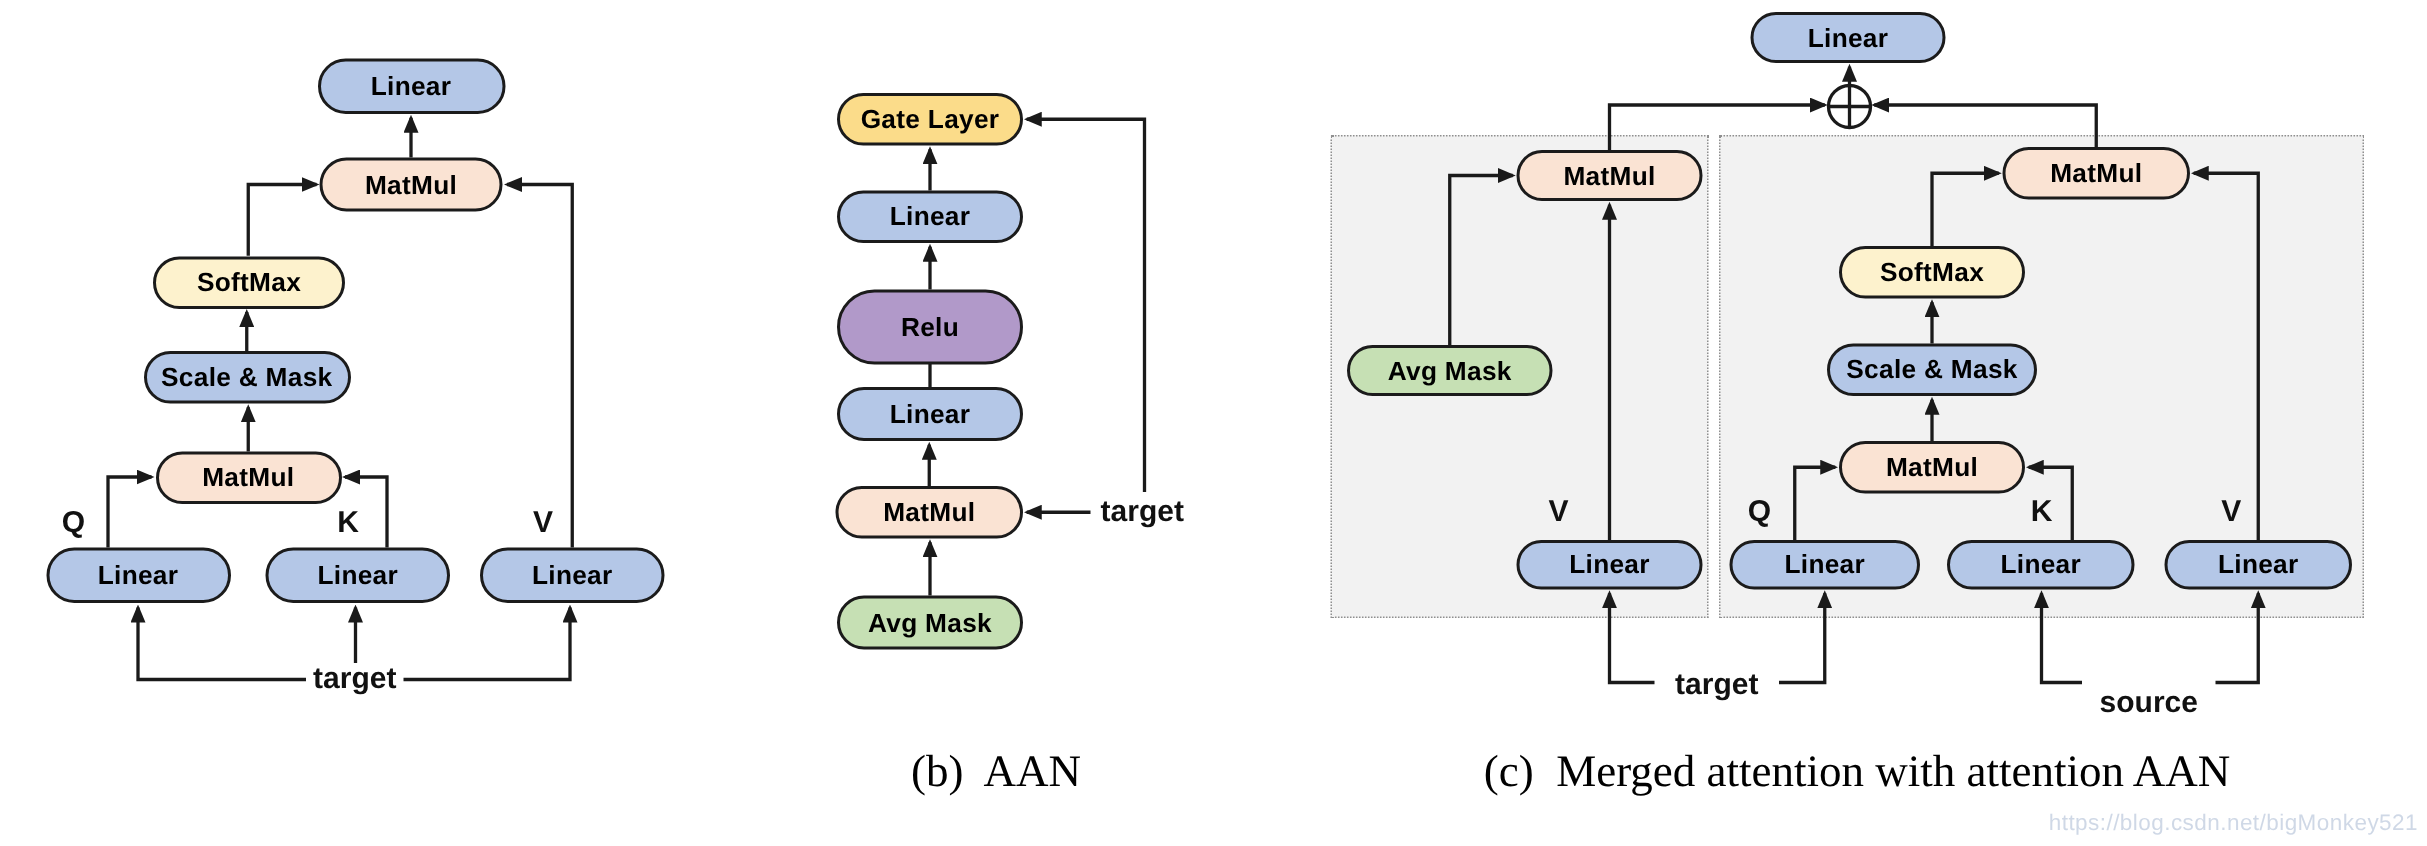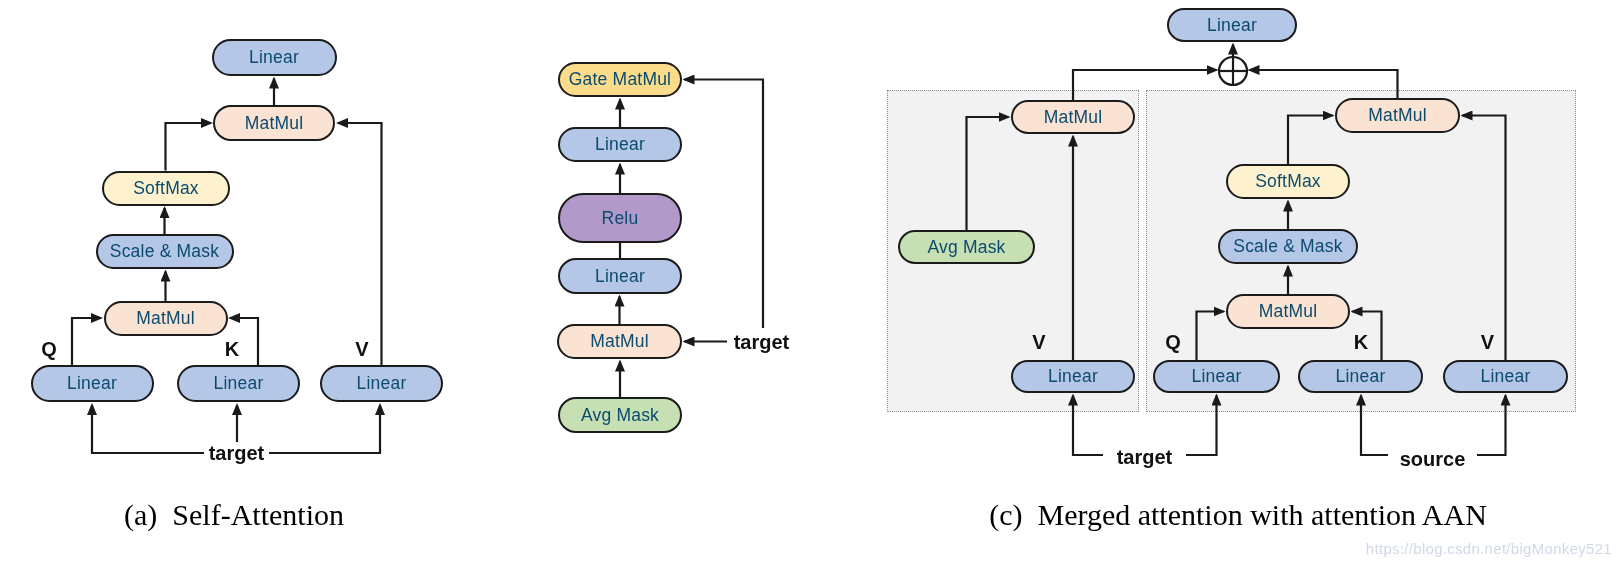--- a/index.html
+++ b/index.html
@@ -2,36 +2,36 @@
 <html><head>
 <meta charset="utf-8">
 <style>
   html,body{margin:0;padding:0;background:#ffffff;}
   #stage{position:relative;width:1618px;height:564px;background:#ffffff;overflow:hidden;
          font-family:"Liberation Sans",sans-serif;}
   .panel{position:absolute;background:#f2f2f2;border:1px dotted #8f8f8f;box-sizing:border-box;z-index:1;}
   #edges{position:absolute;left:0;top:0;z-index:2;}
   .node{position:absolute;display:flex;align-items:center;justify-content:center;
         border:2px solid #1b1b1b;border-radius:999px;box-sizing:border-box;
-        font-size:17.5px;color:#0c4a6e;z-index:3;letter-spacing:.2px;}
+        font-size:17.5px;color:#000000;z-index:3;letter-spacing:.2px;font-weight:bold;}
   .iolabel{position:absolute;font-weight:bold;font-size:20px;color:#111;z-index:3;
            transform:translate(-50%,-50%);white-space:pre;}
   .caption{position:absolute;font-family:"Liberation Serif",serif;font-size:30px;color:#000;
            transform:translate(-50%,-50%);white-space:pre;z-index:3;}
   .cap-a{left:234px;top:515px;}
   .cap-b{left:664px;top:515px;}
   .cap-c{left:1238px;top:515px;}
   .watermark{position:absolute;right:6px;top:540px;font-size:15px;color:rgba(167,184,209,.55);
              z-index:3;letter-spacing:.3px;}
 </style>
 </head>
 <body>
 
 <div id="stage">
-  <div class="caption cap-a">(a)  Self-Attention</div>
+  <div class="caption cap-b">(b)  AAN</div>
   <div class="caption cap-c">(c)  Merged attention with attention AAN</div>
   <div class="watermark">https://blog.csdn.net/bigMonkey521</div>
 <div class="panel" style="left: 887px; top: 90px; width: 252px; height: 322px;"></div>
     <div class="panel" style="left: 1146px; top: 90px; width: 430px; height: 322px;"></div>
     <svg id="edges" width="1618" height="564">
       <defs>
         <marker id="ah" markerUnits="userSpaceOnUse" markerWidth="12" markerHeight="10" refX="10" refY="5" orient="auto">
           <path d="M0,0 L12,5 L0,10 Z" fill="#1a1a1a"></path>
         </marker>
       </defs>
@@ -74,21 +74,21 @@
       </g>
     </svg>
     <div class="node" style="left: 211.5px; top: 39px; width: 125px; height: 37px; background: rgb(180, 199, 231);">Linear</div>
     <div class="node" style="left: 213px; top: 105px; width: 122px; height: 36px; background: rgb(250, 227, 211);">MatMul</div>
     <div class="node" style="left: 102px; top: 170.5px; width: 128px; height: 35px; background: rgb(253, 242, 205);">SoftMax</div>
     <div class="node" style="left: 95.5px; top: 234px; width: 138px; height: 35px; background: rgb(180, 199, 231);">Scale &amp; Mask</div>
     <div class="node" style="left: 103.5px; top: 301px; width: 124px; height: 35px; background: rgb(250, 227, 211);">MatMul</div>
     <div class="node" style="left: 30.5px; top: 365px; width: 123px; height: 37px; background: rgb(180, 199, 231);">Linear</div>
     <div class="node" style="left: 177px; top: 365px; width: 123px; height: 37px; background: rgb(180, 199, 231);">Linear</div>
     <div class="node" style="left: 320px; top: 365px; width: 123px; height: 37px; background: rgb(180, 199, 231);">Linear</div>
-    <div class="node" style="left: 558px; top: 62px; width: 124px; height: 35px; background: rgb(251, 220, 138);">Gate MatMul</div>
+    <div class="node" style="left: 558px; top: 62px; width: 124px; height: 35px; background: rgb(251, 220, 138);">Gate Layer</div>
     <div class="node" style="left: 558px; top: 127px; width: 124px; height: 35px; background: rgb(180, 199, 231);">Linear</div>
     <div class="node" style="left: 558px; top: 193px; width: 124px; height: 50px; background: rgb(177, 153, 201);">Relu</div>
     <div class="node" style="left: 558px; top: 258px; width: 124px; height: 36px; background: rgb(180, 199, 231);">Linear</div>
     <div class="node" style="left: 557px; top: 324px; width: 125px; height: 35px; background: rgb(250, 227, 211);">MatMul</div>
     <div class="node" style="left: 558px; top: 397px; width: 124px; height: 36px; background: rgb(198, 224, 180);">Avg Mask</div>
     <div class="node" style="left: 1167px; top: 8px; width: 130px; height: 34px; background: rgb(180, 199, 231);">Linear</div>
     <div class="node" style="left: 1011px; top: 100px; width: 124px; height: 34px; background: rgb(250, 227, 211);">MatMul</div>
     <div class="node" style="left: 898px; top: 230px; width: 137px; height: 34px; background: rgb(198, 224, 180);">Avg Mask</div>
     <div class="node" style="left: 1011px; top: 360px; width: 124px; height: 33px; background: rgb(180, 199, 231);">Linear</div>
     <div class="node" style="left: 1335px; top: 98px; width: 125px; height: 35px; background: rgb(250, 227, 211);">MatMul</div>
@@ -101,14 +101,14 @@
     <div class="iolabel" style="left: 49px; top: 349px;">Q</div>
     <div class="iolabel" style="left: 232px; top: 349px;">K</div>
     <div class="iolabel" style="left: 362px; top: 349px;">V</div>
     <div class="iolabel" style="left: 236.5px; top: 453px;">target</div>
     <div class="iolabel" style="left: 761.5px; top: 342px;">target</div>
     <div class="iolabel" style="left: 1039px; top: 342px;">V</div>
     <div class="iolabel" style="left: 1173px; top: 342px;">Q</div>
     <div class="iolabel" style="left: 1361px; top: 342px;">K</div>
     <div class="iolabel" style="left: 1487.5px; top: 342px;">V</div>
     <div class="iolabel" style="left: 1144.5px; top: 457px;">target</div>
-    <div class="iolabel" style="left: 1432.5px; top: 459px;">source</div>
+    <div class="iolabel" style="left: 1432.5px; top: 469px;">source</div>
   </div>
 
 </body></html>

